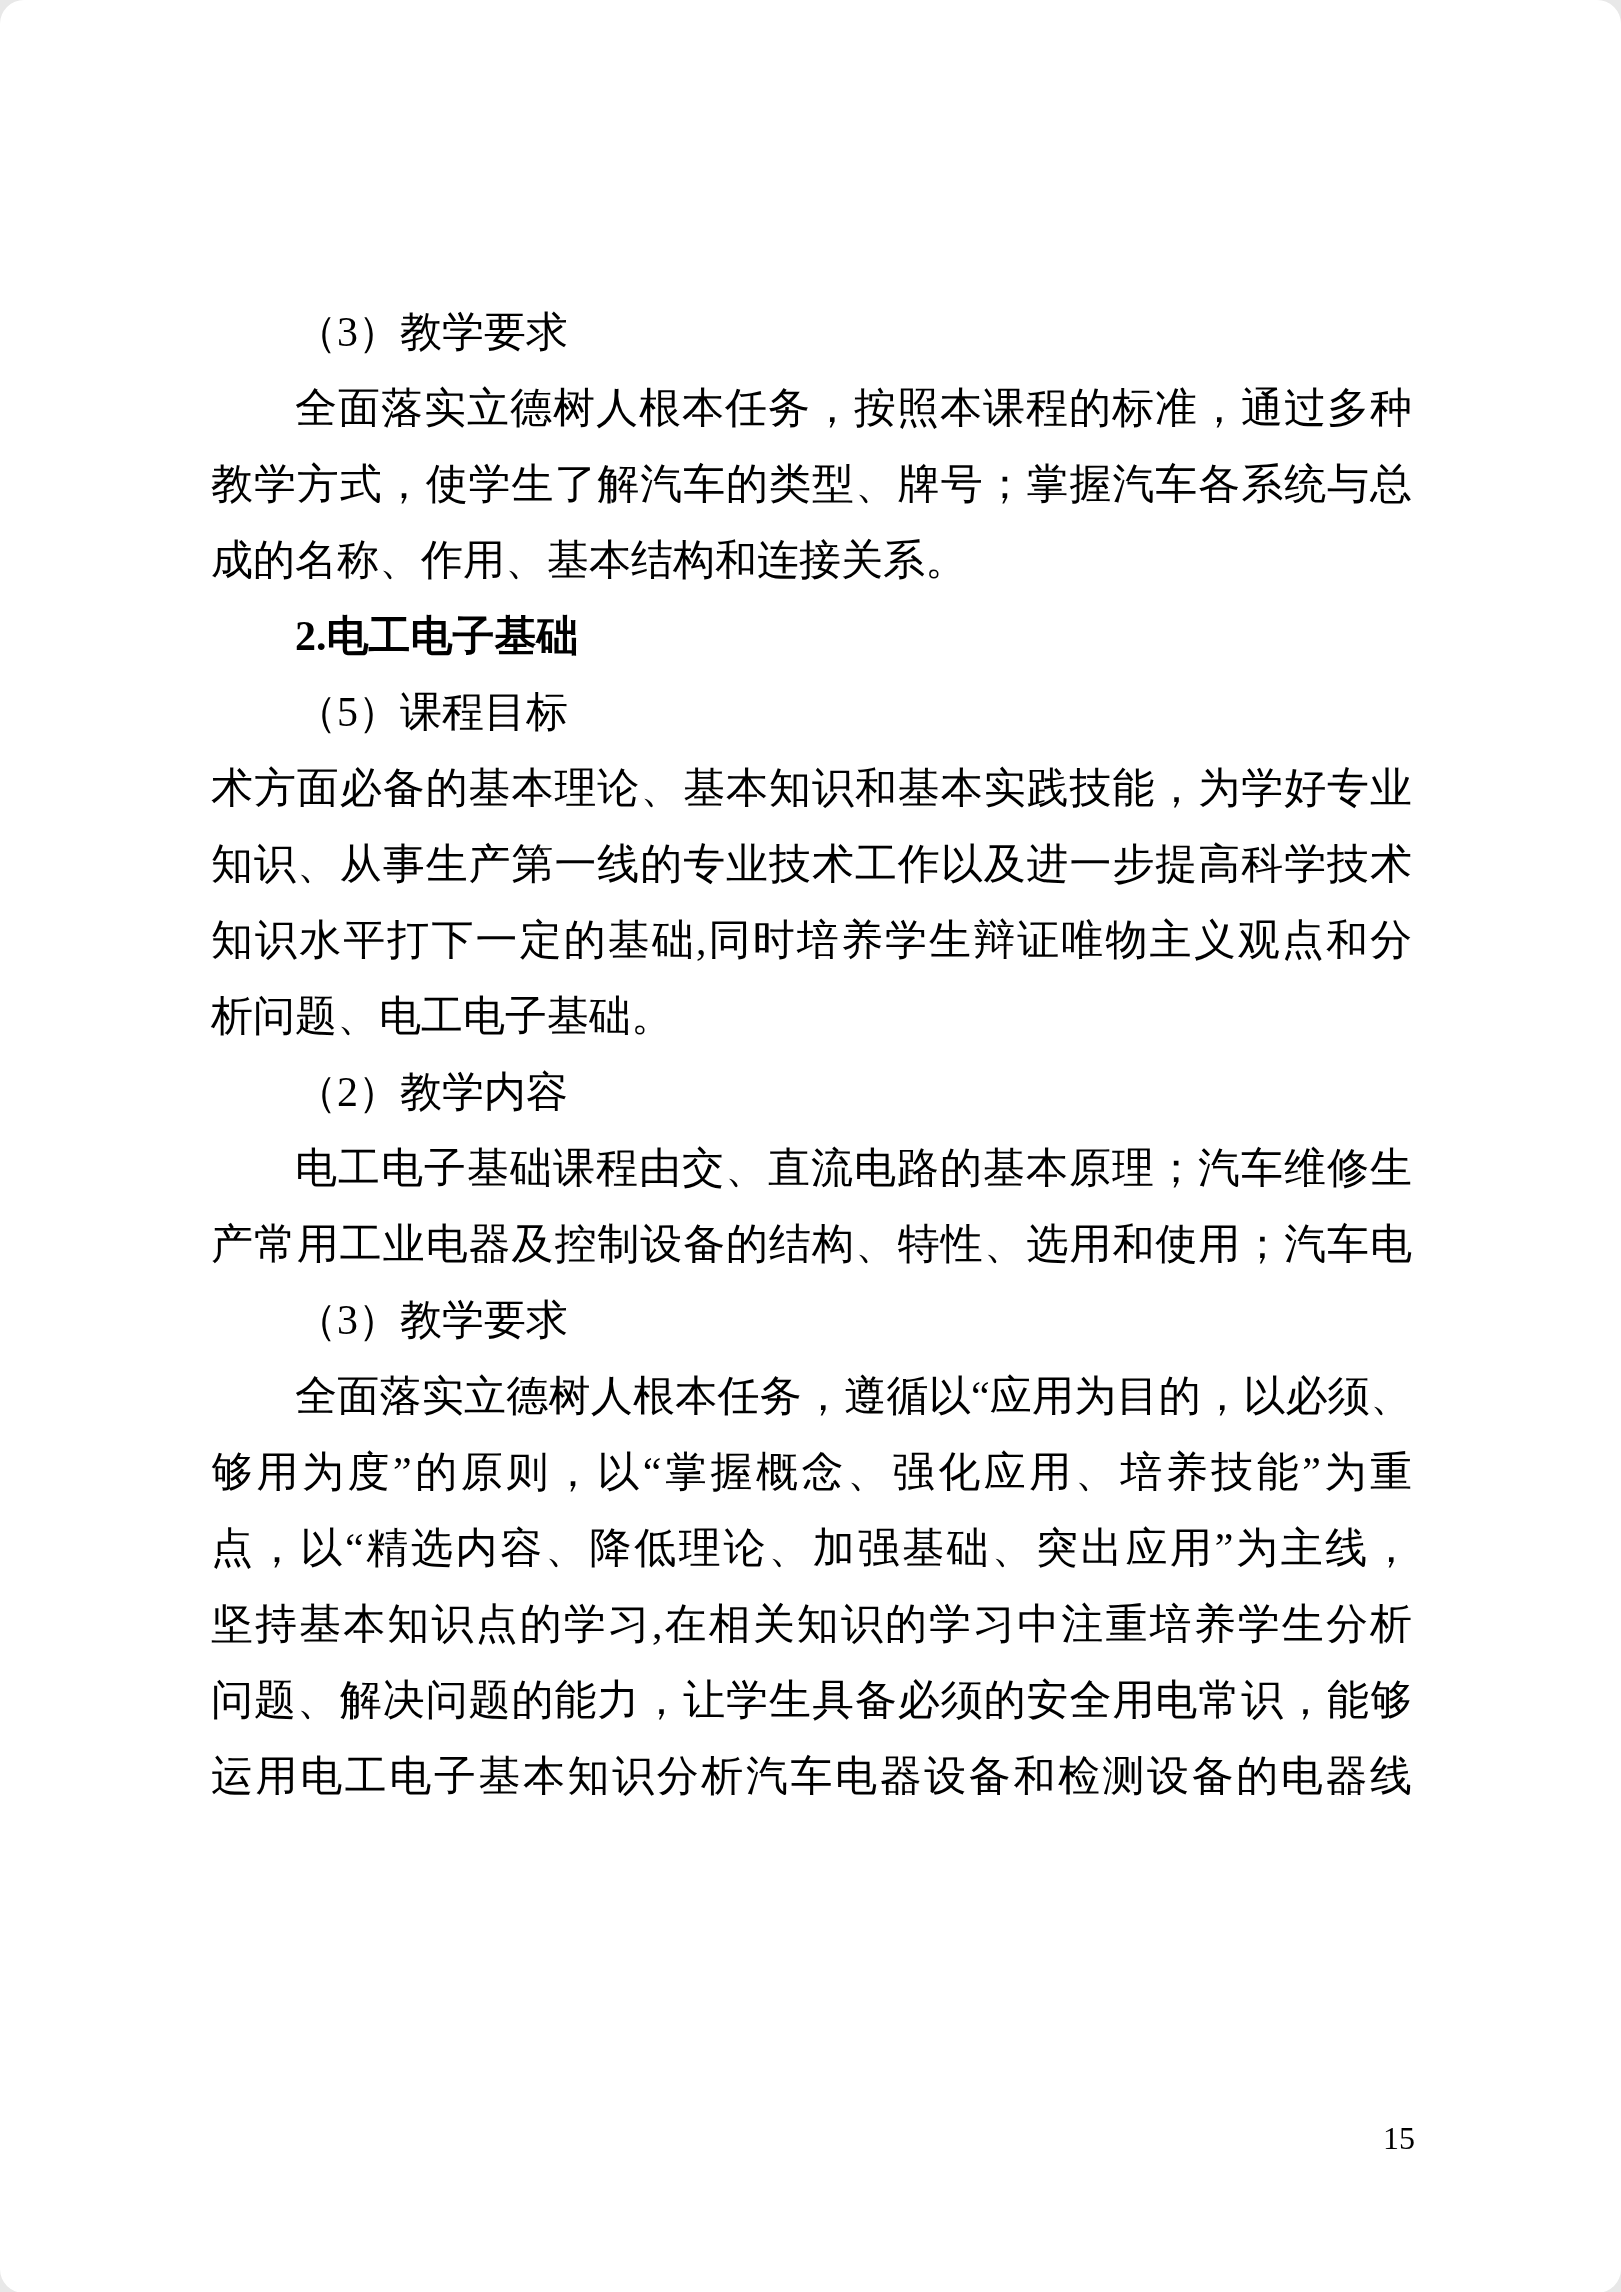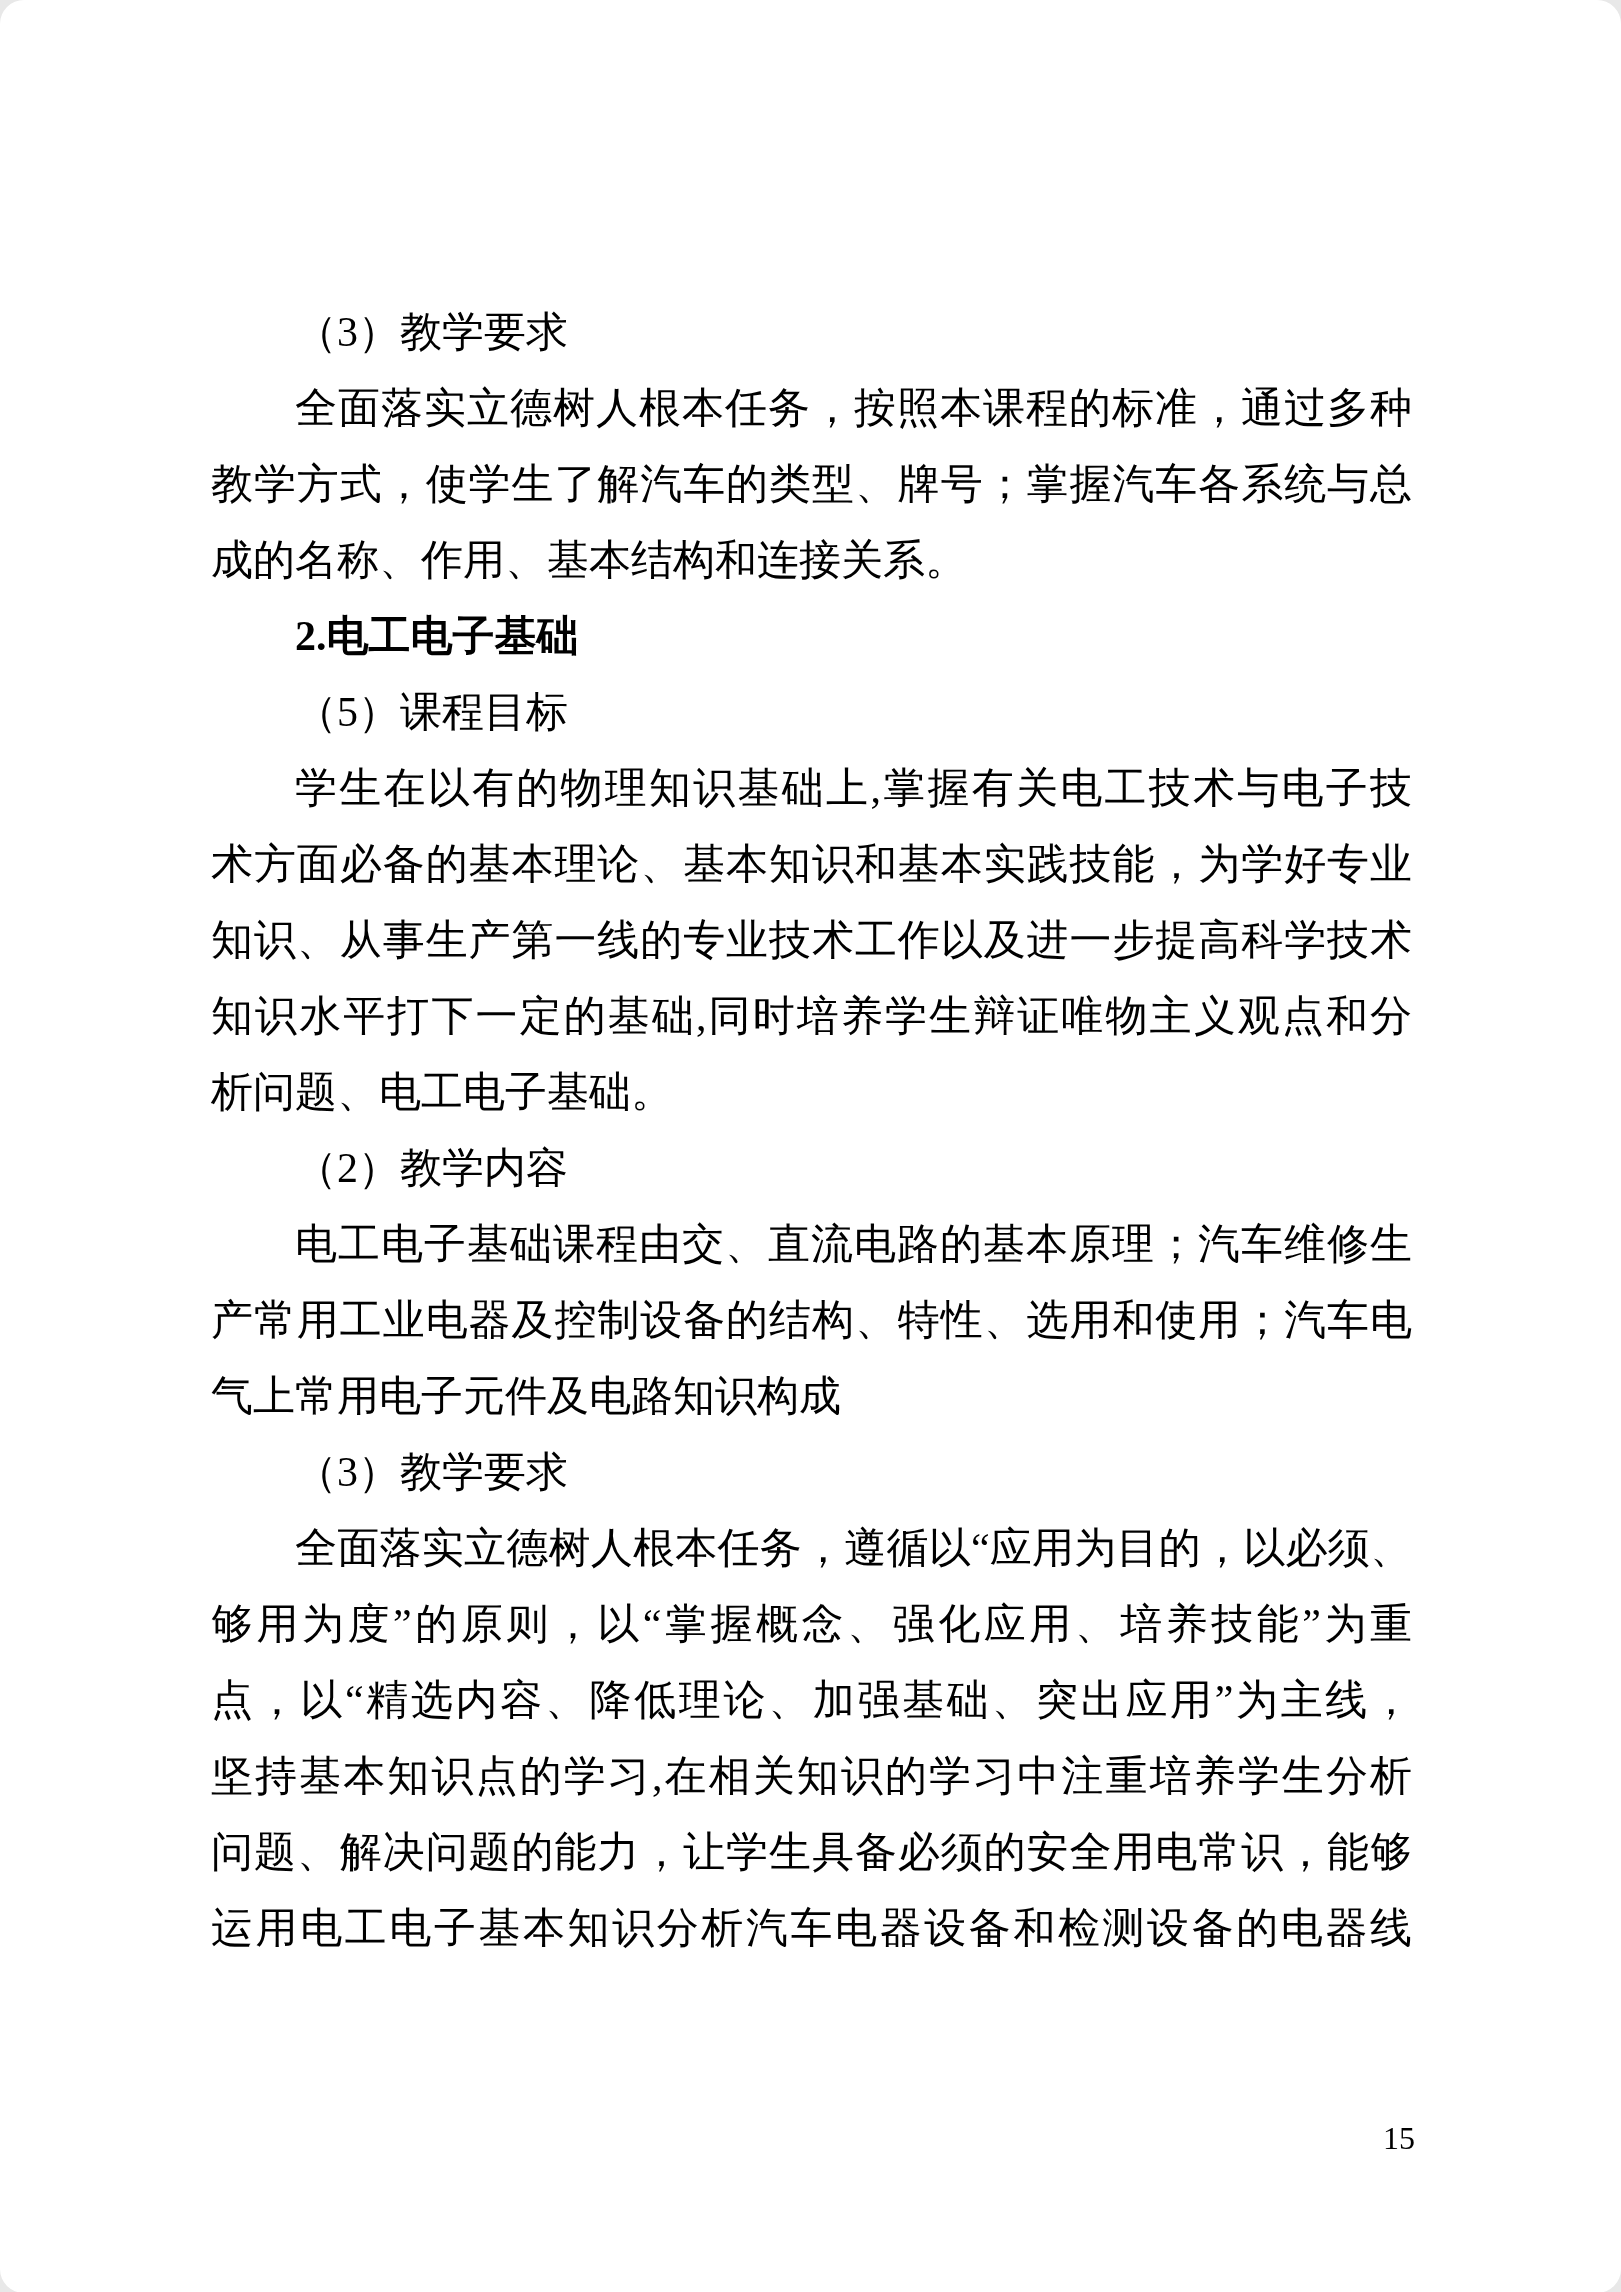--- a/index.html
+++ b/index.html
@@ -57,29 +57,27 @@
 <body>
 
 <div class="page">
   <div class="textblock">
     <p class="line indent">（3）教学要求</p>
     <p class="line indent justify">全面落实立德树人根本任务，按照本课程的标准，通过多种</p>
     <p class="line justify">教学方式，使学生了解汽车的类型、牌号；掌握汽车各系统与总</p>
     <p class="line">成的名称、作用、基本结构和连接关系。</p>
     <p class="line indent bold">2.电工电子基础</p>
     <p class="line indent">（5）课程目标</p>
-    <p class="line indent justify">学生在以有的物理知识基础上,掌握有关电工技术与电子技</p>
     <p class="line justify">术方面必备的基本理论、基本知识和基本实践技能，为学好专业</p>
     <p class="line justify">知识、从事生产第一线的专业技术工作以及进一步提高科学技术</p>
     <p class="line justify">知识水平打下一定的基础,同时培养学生辩证唯物主义观点和分</p>
     <p class="line">析问题、电工电子基础。</p>
     <p class="line indent">（2）教学内容</p>
     <p class="line indent justify">电工电子基础课程由交、直流电路的基本原理；汽车维修生</p>
     <p class="line justify">产常用工业电器及控制设备的结构、特性、选用和使用；汽车电</p>
-    <p class="line">气上常用电子元件及电路知识构成</p>
     <p class="line indent">（3）教学要求</p>
     <p class="line indent justify">全面落实立德树人根本任务，遵循以“应用为目的，以必须、</p>
     <p class="line justify">够用为度”的原则，以“掌握概念、强化应用、培养技能”为重</p>
     <p class="line justify">点，以“精选内容、降低理论、加强基础、突出应用”为主线，</p>
     <p class="line justify">坚持基本知识点的学习,在相关知识的学习中注重培养学生分析</p>
     <p class="line justify">问题、解决问题的能力，让学生具备必须的安全用电常识，能够</p>
     <p class="line justify">运用电工电子基本知识分析汽车电器设备和检测设备的电器线</p>
   </div>
 
   <div class="footer">

